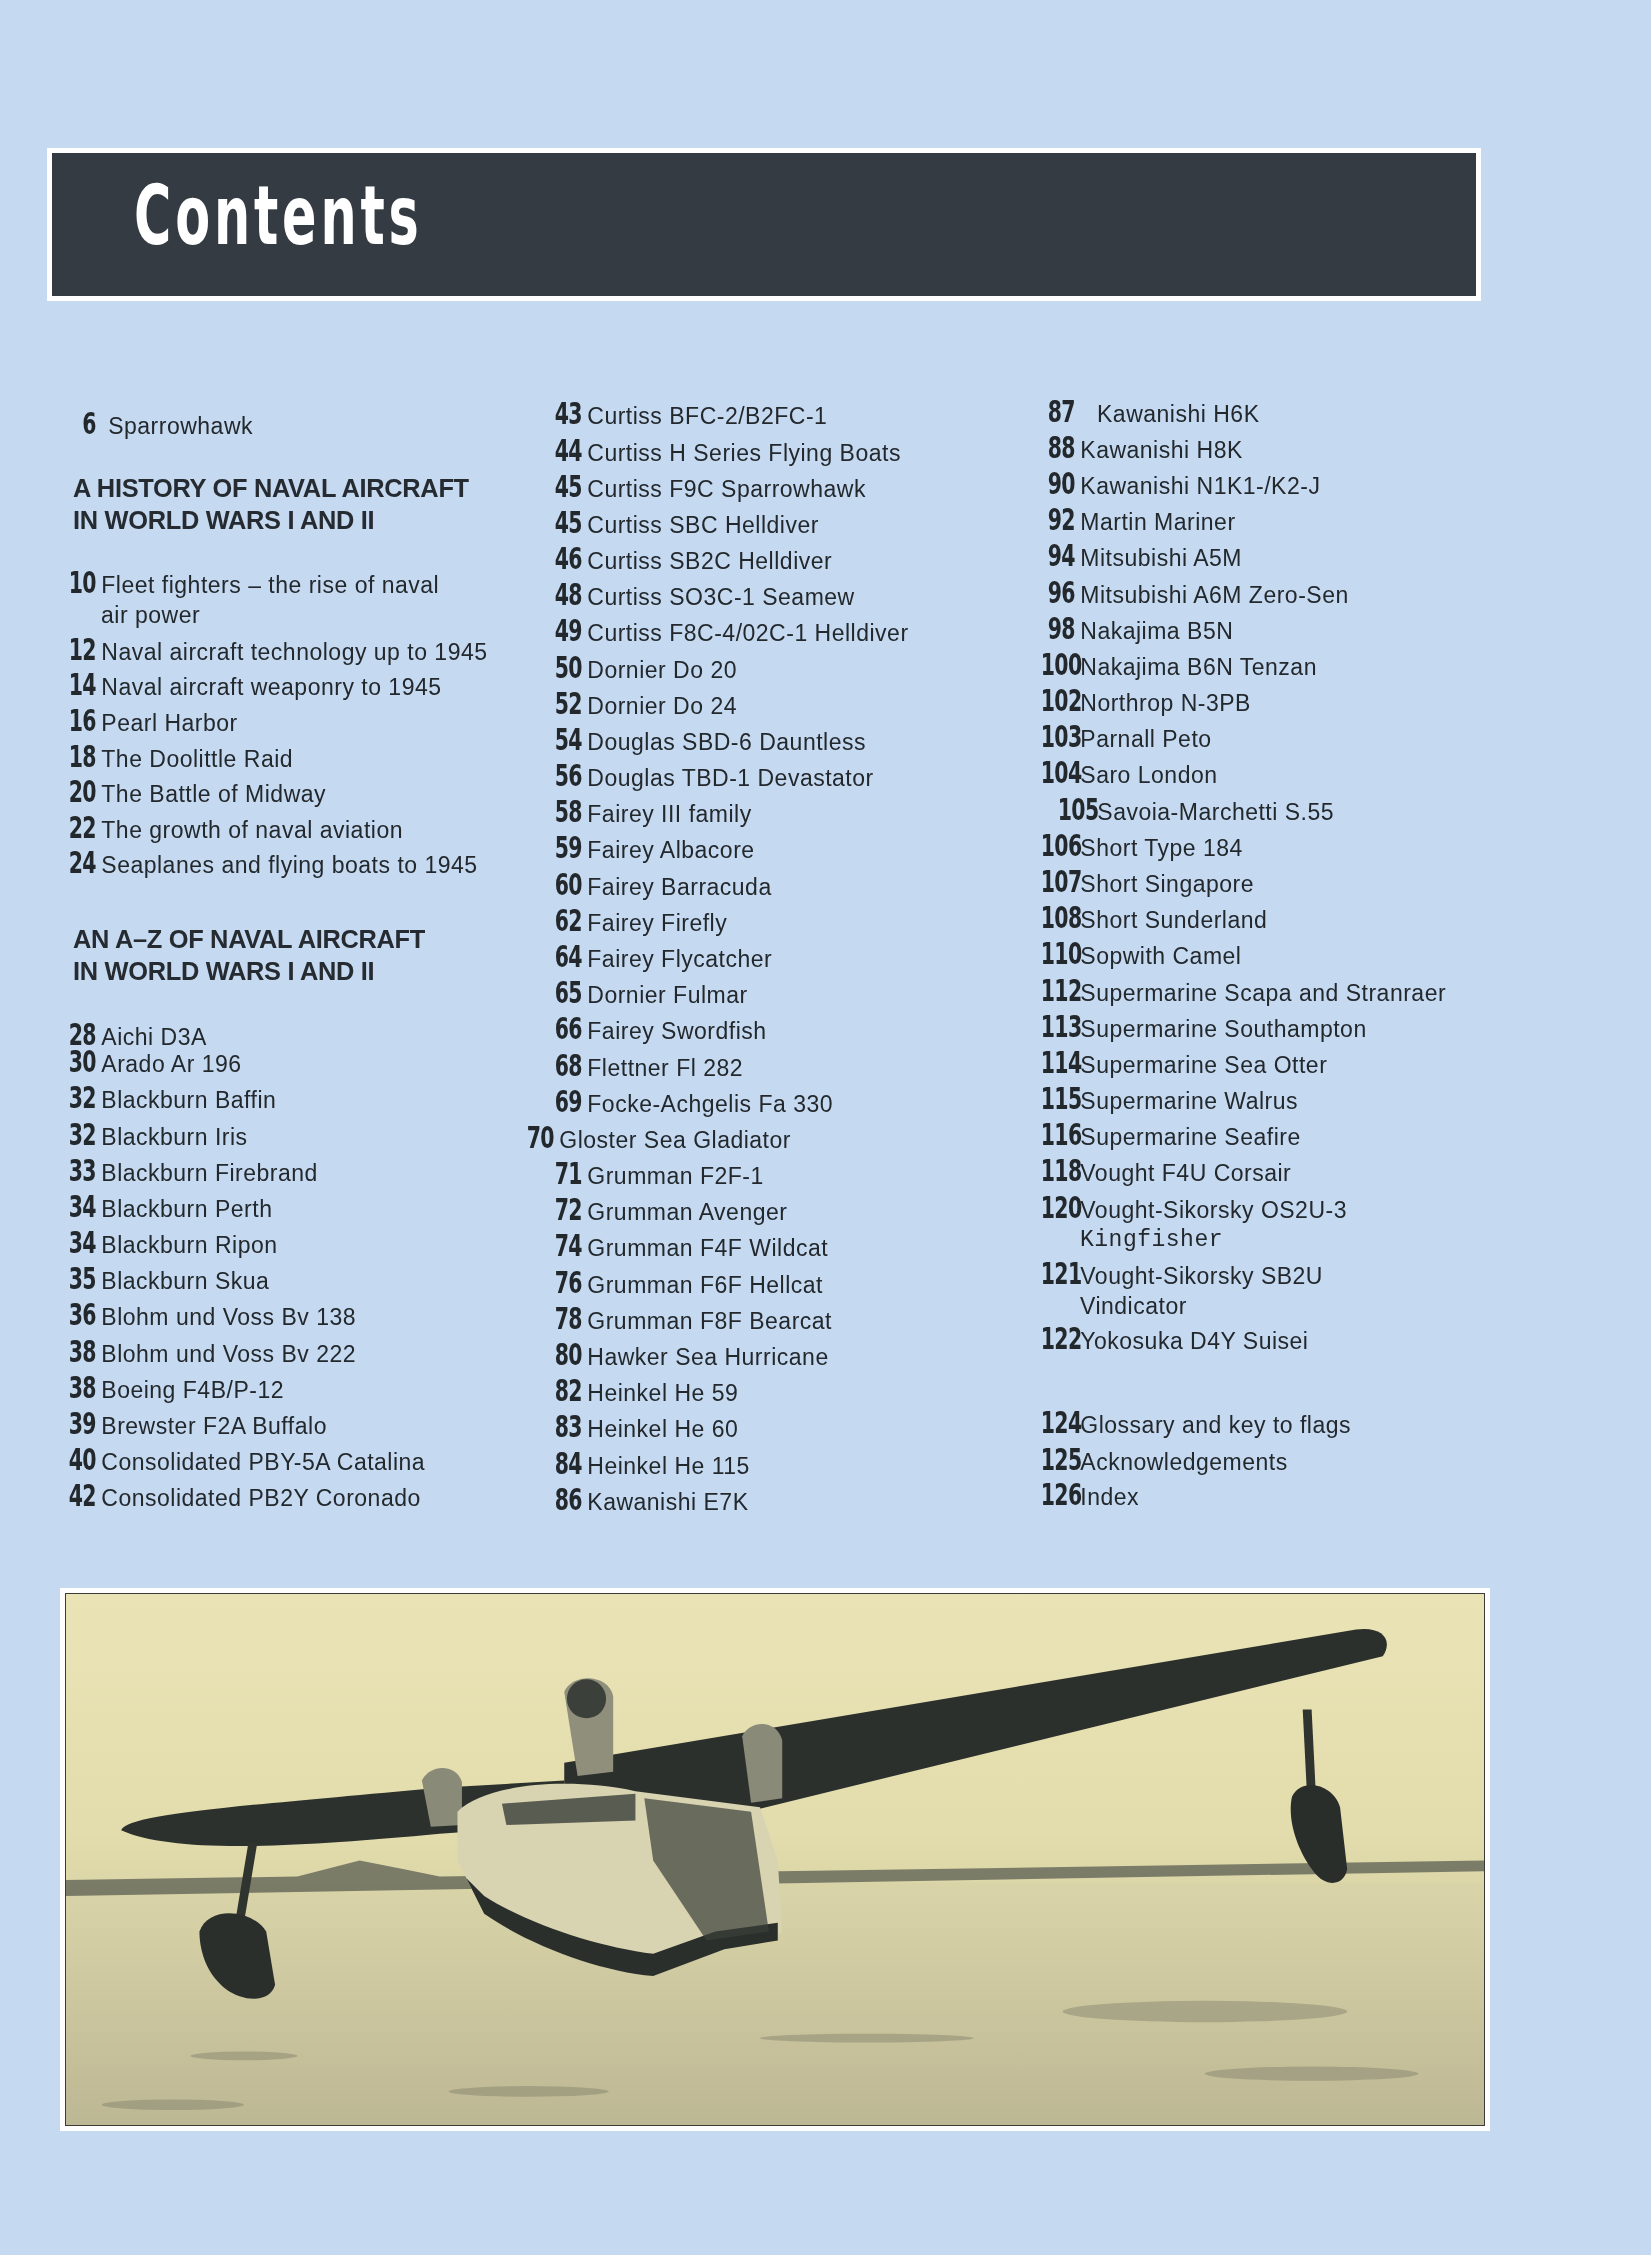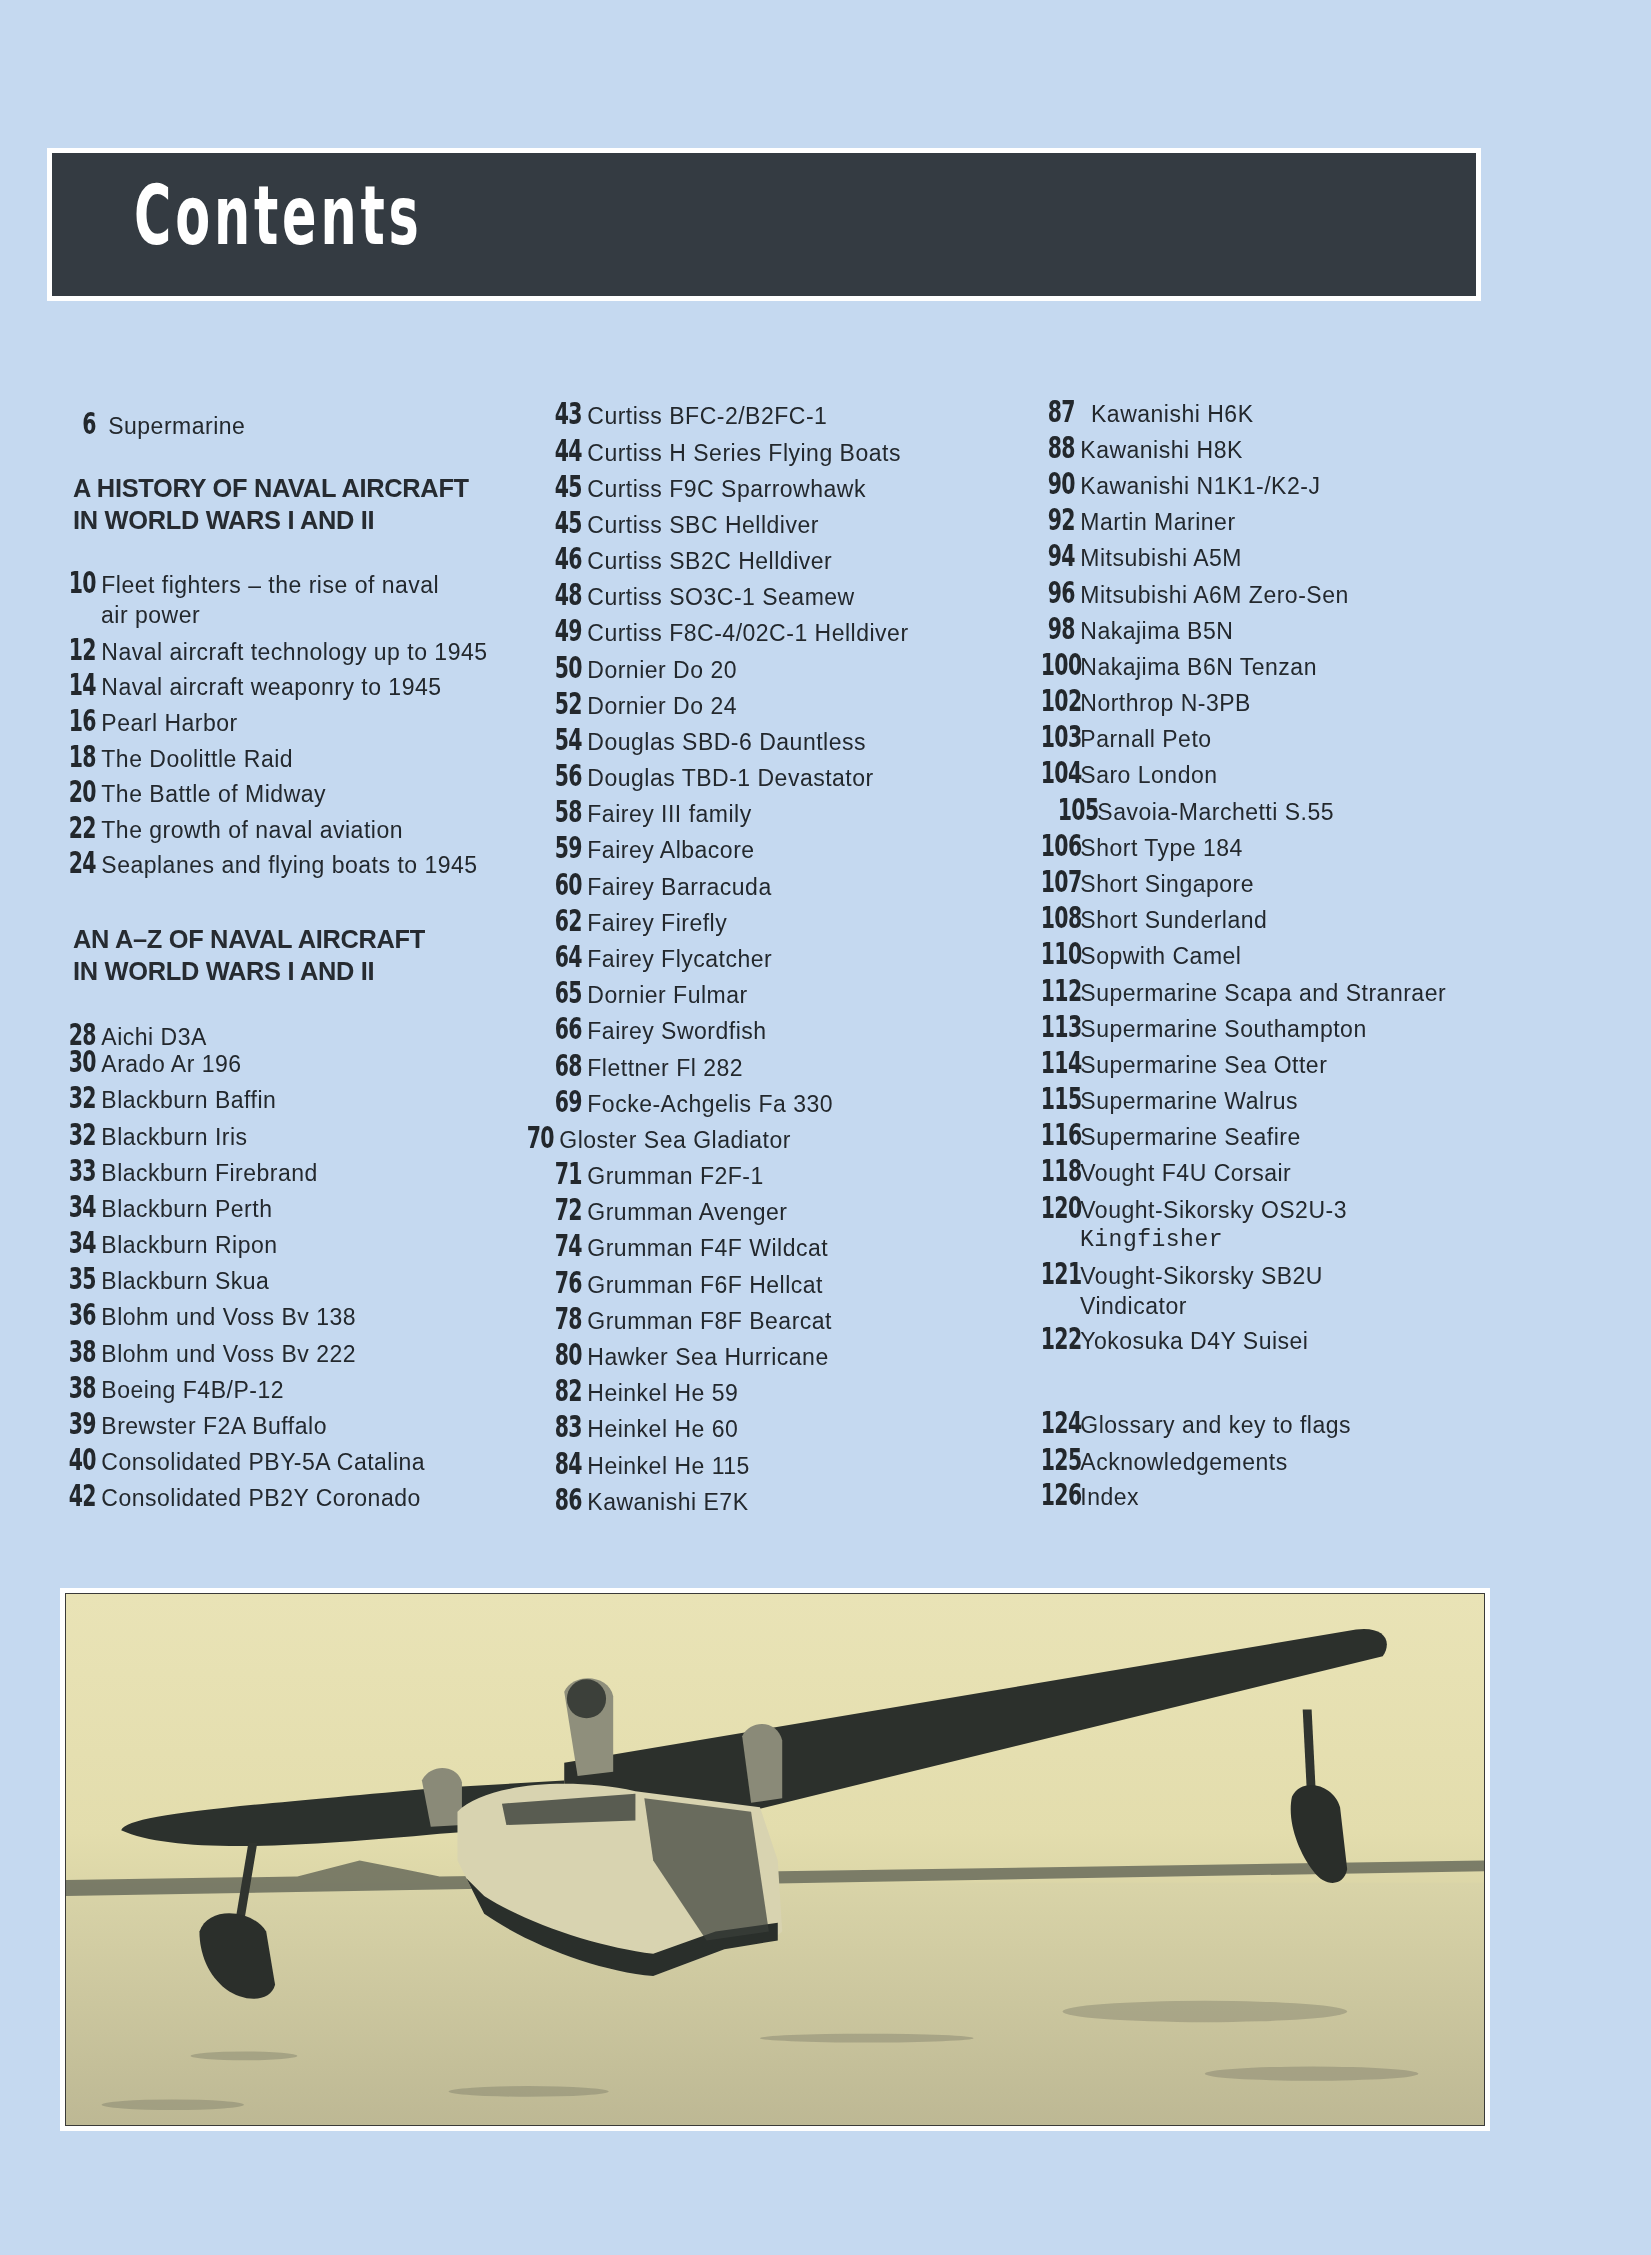--- a/index.html
+++ b/index.html
@@ -59,21 +59,21 @@
 
 <div class="header-frame">
   <div class="header-fill">
     <div class="header-title">Contents</div>
   </div>
 </div>
 
 <div id="col1">
   <div class="entry" style="left:53px;top:408px">
     <span class="num" style="width:43px">6</span>
-    <span class="title" style="margin-left:5.3px">Supermarine</span>
+    <span class="title" style="margin-left:5.3px">Sparrowhawk</span>
   </div>
 
   <div class="section-heading" style="left:73px;top:472px">
     <div>A HISTORY OF NAVAL AIRCRAFT</div>
     <div>IN WORLD WARS I AND II</div>
   </div>
 
   <div id="history-list">
       <div class="entry" style="left: 53px; top: 567px;"><span class="num" style="width: 43px;">10</span><span class="title" style="margin-left: 5.3px;">Fleet fighters – the rise of naval</span><span class="wrap" style="padding-left: 48px;">air power</span></div>
       <div class="entry" style="left: 53px; top: 634px;"><span class="num" style="width: 43px;">12</span><span class="title" style="margin-left: 5.3px;">Naval aircraft technology up to 1945</span></div>
@@ -136,21 +136,21 @@
     <div class="entry" style="left: 536px; top: 1267px;"><span class="num" style="width: 46px;">76</span><span class="title" style="margin-left: 5.3px;">Grumman F6F Hellcat</span></div>
     <div class="entry" style="left: 536px; top: 1303px;"><span class="num" style="width: 46px;">78</span><span class="title" style="margin-left: 5.3px;">Grumman F8F Bearcat</span></div>
     <div class="entry" style="left: 536px; top: 1339px;"><span class="num" style="width: 46px;">80</span><span class="title" style="margin-left: 5.3px;">Hawker Sea Hurricane</span></div>
     <div class="entry" style="left: 536px; top: 1375px;"><span class="num" style="width: 46px;">82</span><span class="title" style="margin-left: 5.3px;">Heinkel He 59</span></div>
     <div class="entry" style="left: 536px; top: 1411px;"><span class="num" style="width: 46px;">83</span><span class="title" style="margin-left: 5.3px;">Heinkel He 60</span></div>
     <div class="entry" style="left: 536px; top: 1448px;"><span class="num" style="width: 46px;">84</span><span class="title" style="margin-left: 5.3px;">Heinkel He 115</span></div>
     <div class="entry" style="left: 536px; top: 1484px;"><span class="num" style="width: 46px;">86</span><span class="title" style="margin-left: 5.3px;">Kawanishi E7K</span></div>
   </div>
 
 <div id="az-col3">
-    <div class="entry" style="left: 1023px; top: 396px;"><span class="num" style="width: 52px;">87</span><span class="title" style="margin-left: 16px; text-align: center;">Kawanishi H6K</span></div>
+    <div class="entry" style="left: 1023px; top: 396px;"><span class="num" style="width: 52px;">87</span><span class="title" style="margin-left: 22px; text-align: center;">Kawanishi H6K</span></div>
     <div class="entry" style="left: 1023px; top: 432px;"><span class="num" style="width: 52px;">88</span><span class="title" style="margin-left: 5.3px;">Kawanishi H8K</span></div>
     <div class="entry" style="left: 1023px; top: 468px;"><span class="num" style="width: 52px;">90</span><span class="title" style="margin-left: 5.3px;">Kawanishi N1K1-/K2-J</span></div>
     <div class="entry" style="left: 1023px; top: 504px;"><span class="num" style="width: 52px;">92</span><span class="title" style="margin-left: 5.3px;">Martin Mariner</span></div>
     <div class="entry" style="left: 1023px; top: 540px;"><span class="num" style="width: 52px;">94</span><span class="title" style="margin-left: 5.3px;">Mitsubishi A5M</span></div>
     <div class="entry" style="left: 1023px; top: 577px;"><span class="num" style="width: 52px;">96</span><span class="title" style="margin-left: 5.3px;">Mitsubishi A6M Zero-Sen</span></div>
     <div class="entry" style="left: 1023px; top: 613px;"><span class="num" style="width: 52px;">98</span><span class="title" style="margin-left: 5.3px;">Nakajima B5N</span></div>
     <div class="entry" style="left: 1023px; top: 649px;"><span class="num" style="width: 52px;">100</span><span class="title" style="margin-left: 5.3px;">Nakajima B6N Tenzan</span></div>
     <div class="entry" style="left: 1023px; top: 685px;"><span class="num" style="width: 52px;">102</span><span class="title" style="margin-left: 5.3px;">Northrop N-3PB</span></div>
     <div class="entry" style="left: 1023px; top: 721px;"><span class="num" style="width: 52px;">103</span><span class="title" style="margin-left: 5.3px;">Parnall Peto</span></div>
     <div class="entry" style="left: 1023px; top: 757px;"><span class="num" style="width: 52px;">104</span><span class="title" style="margin-left: 5.3px;">Saro London</span></div>

